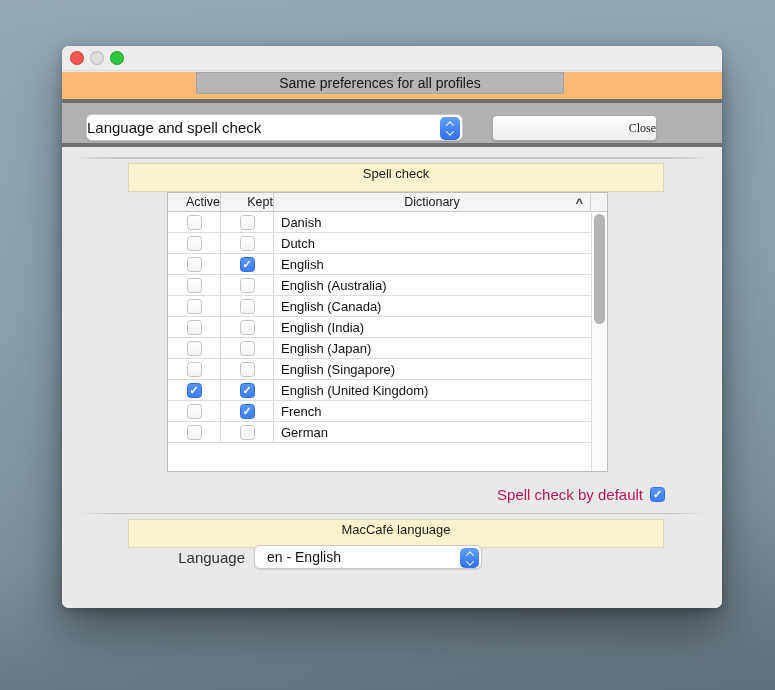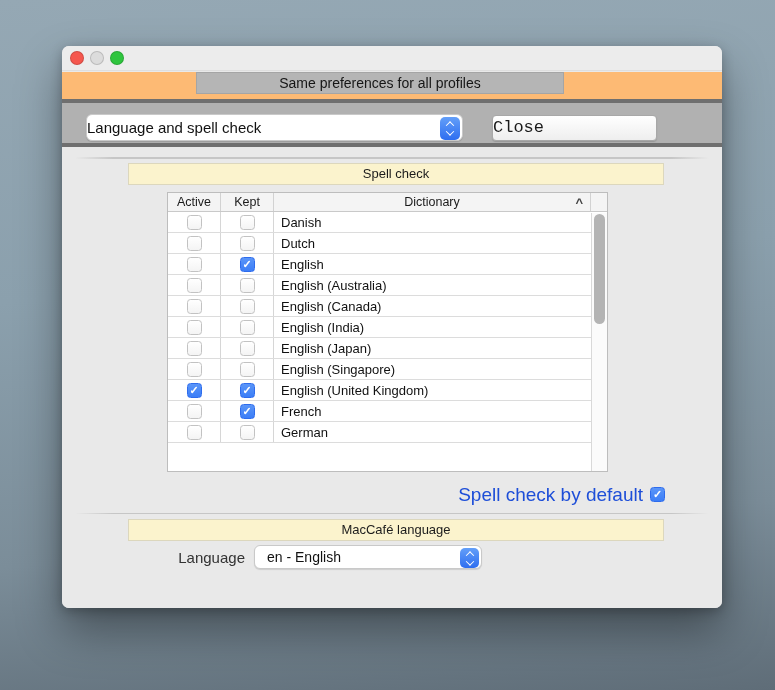--- a/index.html
+++ b/index.html
@@ -56,48 +56,48 @@
   }
   .chev{width:6px;height:6px;border-left:1.7px solid #fff;border-top:1.7px solid #fff;}
   .chev.up{transform:rotate(45deg) translate(1px,1px);}
   .chev.down{transform:rotate(225deg) translate(1px,1px);}
   .sel-main{left:24px;top:11px;width:377px;height:27px;}
   .sel-main .stepper{width:20px;height:23px;}
   .close-btn{
     position:absolute;left:430px;top:12px;width:165px;height:26px;
     background:linear-gradient(#ffffff,#eeeeee);
     border:1px solid #a8a8a8;border-radius:4px;
-    font-family:Liberation Mono, monospace;
-    font-size:17px;color:#1a1a1a;text-align:left;line-height:24px;
+    font-family:Liberation Serif, serif;
+    font-size:12px;color:#1a1a1a;text-align:right;line-height:24px;
     box-shadow:0 1px 1px rgba(0,0,0,.15);
   }
   
   .content{position:absolute;left:0;top:101px;right:0;bottom:0;background:#e9e9e9;border-radius:0 0 7px 7px;}
   .divider{
     position:absolute;left:13px;right:13px;height:2px;
     background:linear-gradient(90deg,rgba(201,201,201,0) 0%,#c6c6c6 6%,#c6c6c6 94%,rgba(201,201,201,0) 100%);
     border-radius:2px;
   }
   .div1{top:10px;}
   .div2{top:366px;height:1px;}
   .section-hd{
-    position:absolute;left:66px;width:536px;height:22px;
+    position:absolute;left:66px;width:536px;height:29px;
     background:var(--section-bg);border:1px solid #dcd7bd;
     text-align:center;font-size:13px;line-height:20px;color:#1c1c1c;
   }
   .hd-spell{top:16px;}
   .hd-lang{top:372px;}
   
   .dtable{
     position:absolute;left:105px;top:45px;width:441px;height:280px;
     background:#fff;border:1px solid #bdbdbd;
   }
   .thead{display:flex;height:19px;background:#f4f4f4;border-bottom:1px solid #c9c9c9;}
   .th{font-size:12.5px;color:#1a1a1a;text-align:center;line-height:18px;border-right:1px solid #d2d2d2;}
-  .th.a,.th.k{width:53px;}
+  .th.a,.th.k{width:53px;text-align:right;}
   .th.d{width:317px;position:relative;}
   .th.pad{width:16px;border-right:none;}
   .sort-caret{position:absolute;right:7px;top:1px;font-size:13px;color:#444;font-weight:bold;line-height:17px;}
   .trow{display:flex;width:423px;height:21px;border-bottom:1px solid #dcdcdc;align-items:center;}
   .cell{height:100%;display:flex;align-items:center;}
   .c-active,.c-kept{width:53px;justify-content:center;border-right:1px solid #d6d6d6;}
   .c-dict{width:317px;padding-left:7px;}
   .dict-label{font-size:13px;color:#111;white-space:nowrap;}
   .cb{
     width:15px;height:15px;border-radius:3.5px;background:linear-gradient(#ffffff,#f4f4f4);
@@ -114,21 +114,21 @@
   .scrollzone{
     position:absolute;top:20px;right:0;bottom:0;width:16px;
     background:#fbfbfb;border-left:1px solid #d9d9d9;
   }
   .thumb{position:absolute;left:2px;top:1px;width:11px;height:110px;border-radius:5.5px;background:#b4b4b4;}
   
   .default-row{
     position:absolute;top:339px;right:57px;height:17px;
     display:flex;align-items:center;gap:7px;
   }
-  .default-row .lbl{font-size:19px;color:#1d4ed8;line-height:17px;}
+  .default-row .lbl{font-size:15px;color:#be185d;line-height:17px;}
   
   .lang-row{
     position:absolute;left:105px;top:398px;height:24px;
     display:flex;align-items:center;
   }
   .lang-label{width:78px;text-align:right;font-size:15px;color:#333;margin-right:9px;}
   .sel-lang{position:relative;width:228px;height:24px;}
   .sel-lang .val{line-height:22px;font-size:14px;padding-left:12px;}
   .sel-lang .stepper{width:19px;height:20px;}
 </style>

